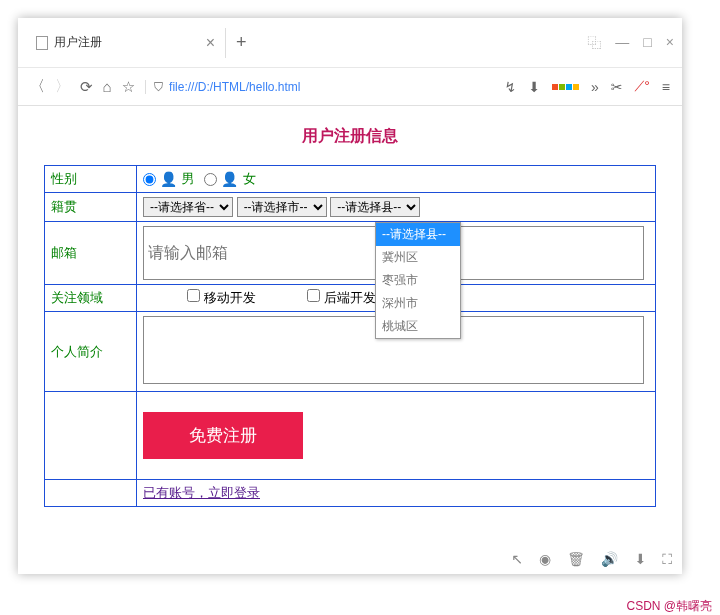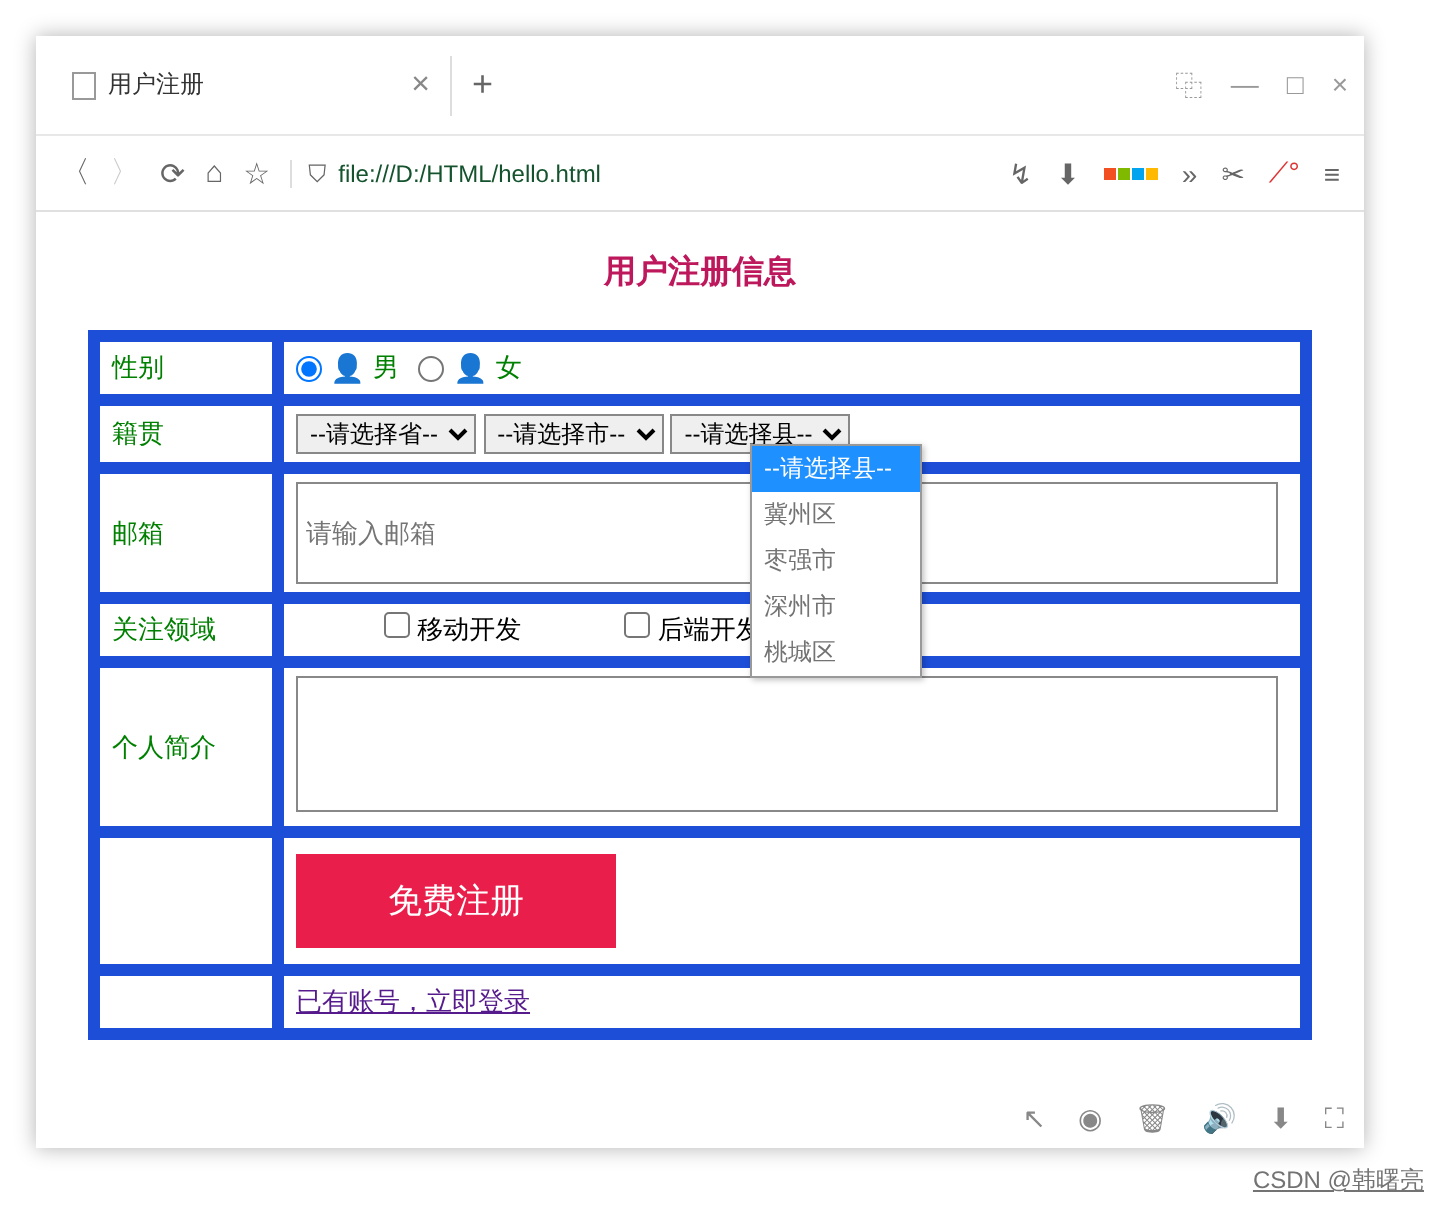--- a/index.html
+++ b/index.html
@@ -6,42 +6,42 @@
 body { font-family: "Microsoft YaHei", Arial, sans-serif; font-size: 13px; background: #fff; width: 720px; height: 615px; overflow: hidden; }
 .shadow-box { position: absolute; top: 18px; left: 18px; width: 664px; height: 556px; box-shadow: 0 0 10px rgba(0,0,0,0.3); background: #fff; }
 .titlebar { height: 50px; display: flex; align-items: center; padding: 0 8px; background: #fff; border-bottom: 1px solid #e8e8e8; }
 .tab { display: flex; align-items: center; gap: 6px; padding: 6px 10px; border-right: 1px solid #ddd; font-size: 12px; color: #333; min-width: 200px; }
 .tab-close { margin-left: auto; color: #888; font-size: 16px; }
 .new-tab { padding: 0 10px; color: #666; font-size: 18px; }
 .win-controls { margin-left: auto; display: flex; gap: 14px; color: #999; font-size: 14px; }
 .toolbar { height: 38px; display: flex; align-items: center; gap: 10px; padding: 0 12px; border-bottom: 1px solid #e0e0e0; }
 .tb-btn { color: #666; font-size: 15px; cursor: pointer; }
 .addr { flex: 1; display: flex; align-items: center; gap: 6px; color: #666; font-size: 12px; border-left: 1px solid #ddd; padding-left: 8px; }
-.addr-url { color: #14532d; }
+.addr-url { color: #3b82f6; }
 .tb-right { display: flex; align-items: center; gap: 12px; color: #666; font-size: 14px; }
 .tb-right .colored { display: flex; gap: 1px; }
 .sq { width: 6px; height: 6px; display: inline-block; }
 .content { padding: 20px 26px 10px; }
 h2 { text-align: center; color: #be185d; font-size: 16px; font-weight: bold; margin-bottom: 18px; }
 .form-table { width: 100%; border-collapse: collapse; }
-.form-table td { border: 6px solid #1d4ed8; padding: 4px 6px; vertical-align: middle; }
+.form-table td { border: 1px solid #1d4ed8; padding: 4px 6px; vertical-align: middle; }
 .form-table td.label { width: 92px; color: #008000; font-size: 13px; }
 .radio-row { display: flex; align-items: center; gap: 4px; color: #008000; }
 .person-icon { color: #a8c4d8; font-size: 14px; }
 select { font-size: 12px; padding: 1px 2px; border: 1px solid #888; text-align: center; }
-input[type=text] { width: 99%; font-size: 13px; padding: 17px 4px; border: 1px solid #888; }
+input[type=text] { width: 99%; font-size: 16px; padding: 17px 4px; border: 1px solid #888; }
 .check-row label { margin-right: 4px; font-size: 13px; padding-left: 44px; }
 textarea { width: 99%; height: 68px; border: 1px solid #888; resize: none; }
-.submit-btn { background: #e91e4b; color: #fff; border: none; padding: 12px 46px; font-size: 17px; cursor: pointer; margin: 4px 0; }
+.submit-btn { background: #e91e4b; color: #fff; border: none; padding: 12px 46px; font-size: 17px; cursor: pointer; margin: 16px 0; }
 a { color: #551a8b; text-decoration: underline; font-size: 13px; }
 .dropdown { position: absolute; top: 222px; left: 375px; width: 86px; background: #fff; border: 1px solid #999; box-shadow: 1px 1px 3px rgba(0,0,0,0.25); font-size: 12px; }
 .dropdown .opt { padding: 3px 6px; color: #737373; }
 .dropdown .opt.sel { background: #1e90ff; color: #fff; }
 .statusbar { position: absolute; bottom: 6px; right: 10px; display: flex; gap: 16px; color: #888; font-size: 14px; }
-.watermark { position: absolute; bottom: 16px; right: 8px; color: #737373; font-size: 12px; text-decoration: underline; }
+.watermark { position: absolute; bottom: 0; right: 8px; color: #be185d; font-size: 12px; }
 .file-icon { width: 12px; height: 14px; border: 1px solid #999; display: inline-block; position: relative; }
 </style>
 </head>
 <body>
 
 <div class="shadow-box">
   <div class="titlebar">
     <div class="tab">
       <span class="file-icon"></span>
       <span>用户注册</span>

